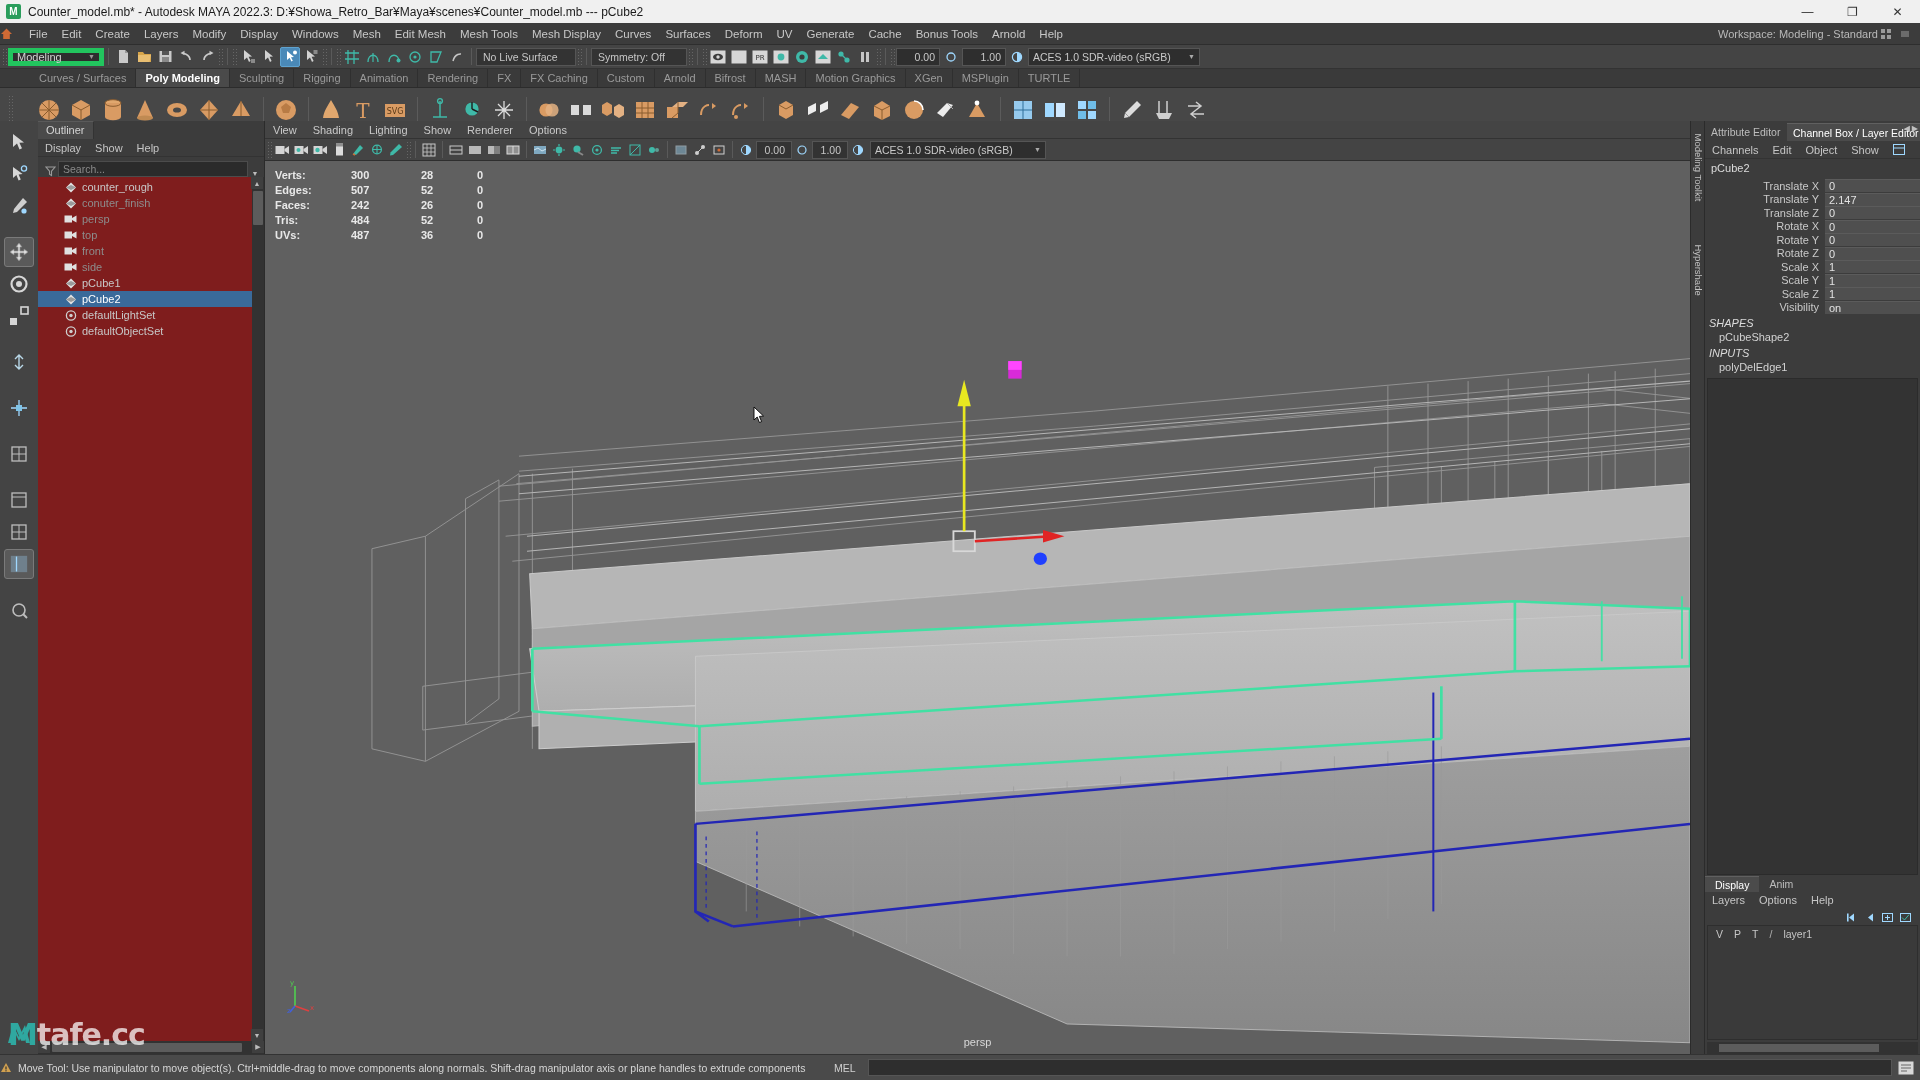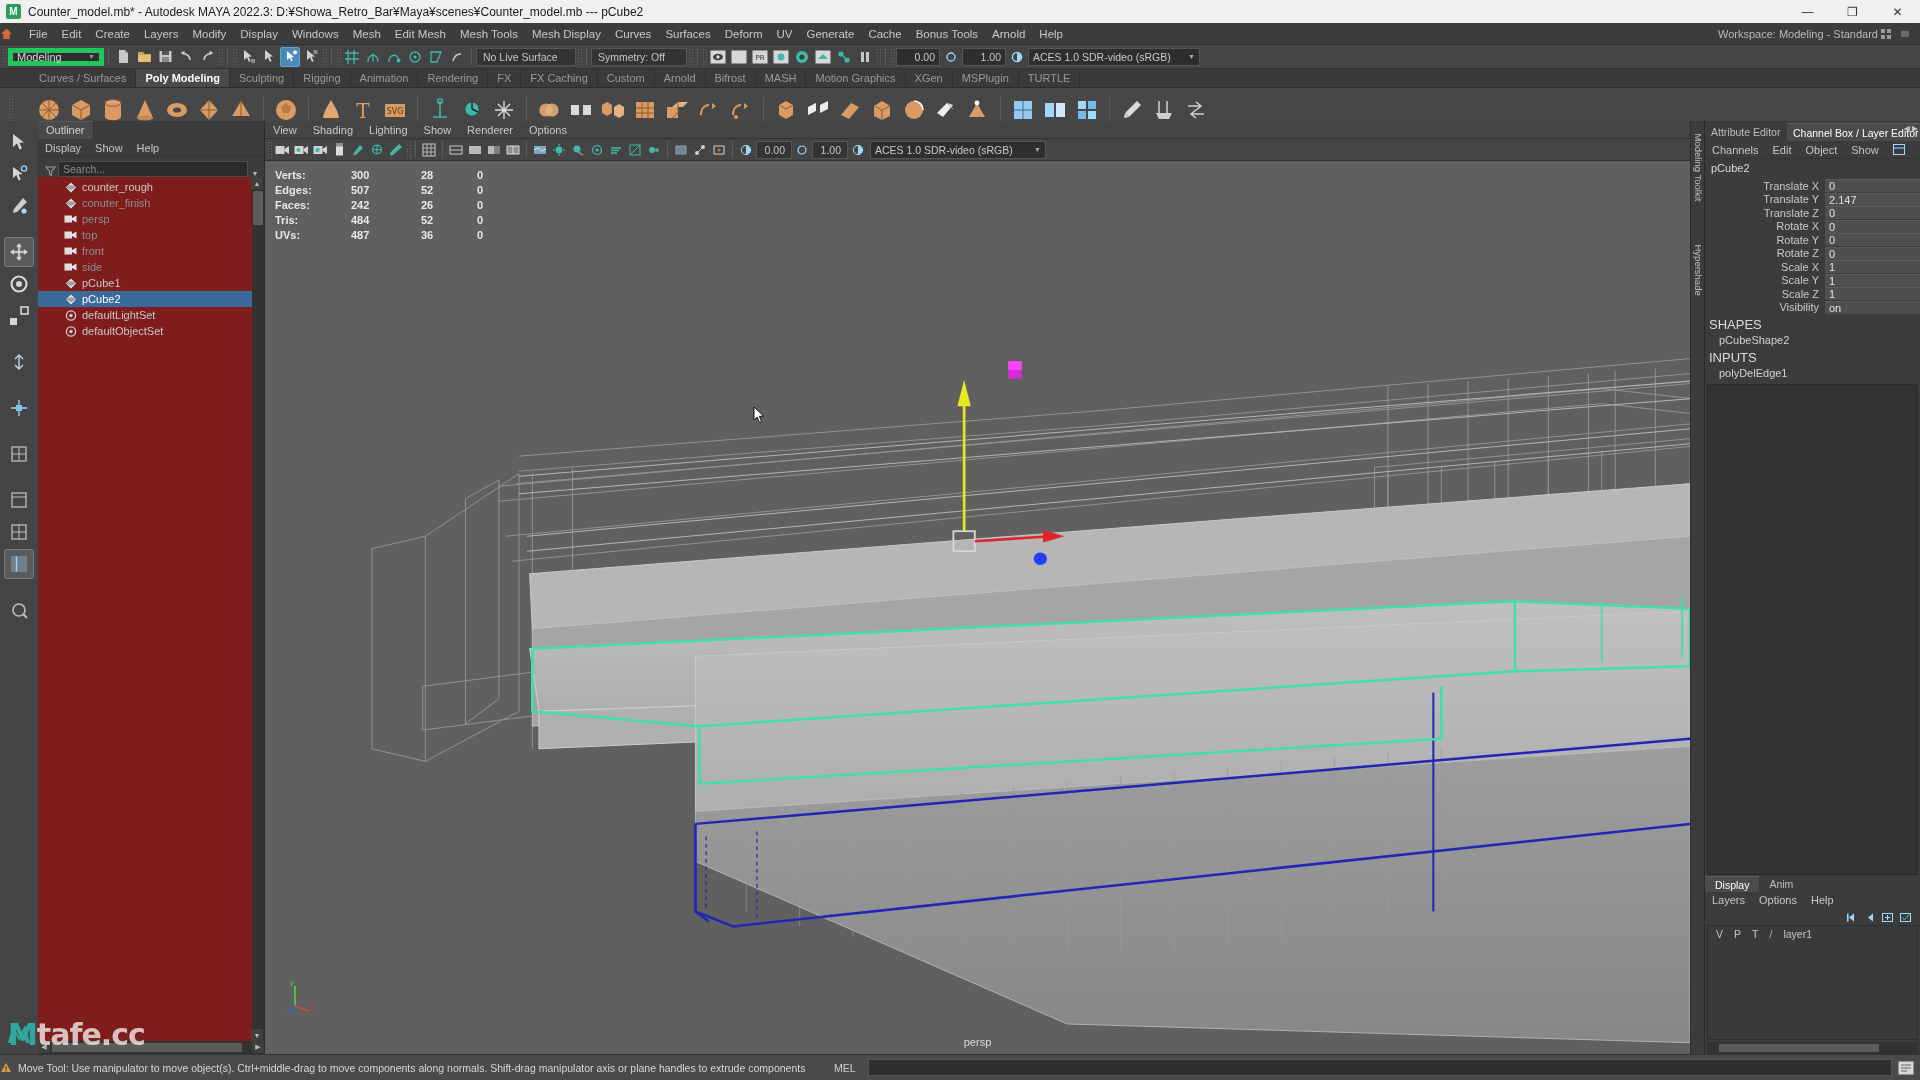--- a/index.html
+++ b/index.html
@@ -175,21 +175,21 @@
     border-bottom: 1px solid #333; }
   .cb-menu span { padding: 0 7px; line-height: 18px; color: #c6c6c6; }
   .cb-iconrow { height: 17px; display: flex; align-items: center; justify-content: flex-end;
     gap: 4px; padding-right: 6px; }
   .cb-obj { font-size: 11px; color: #dcdcdc; padding: 3px 0 3px 6px; }
   .cb-attrs { padding-top: 2px; }
   .cb-row { display: flex; align-items: center; height: 13.5px; font-size: 11px; }
   .cb-row .nm { flex: 1; text-align: right; padding-right: 6px; color: #c9c9c9; white-space: nowrap; }
   .cb-row .val { width: 95px; background: #4f4f4f; color: #e2e2e2; height: 13px;
     display: flex; align-items: center; padding-left: 4px; border-top: 1px solid #5b5b5b; }
-  .cb-sec { font-size: 13px; color: #dcdcdc; padding: 3px 0 1px 4px; font-weight: normal; }
+  .cb-sec { font-size: 11px; color: #dcdcdc; padding: 3px 0 1px 4px; font-weight: normal; font-style: italic; }
   .cb-sub { font-size: 11px; color: #d2d2d2; padding: 1px 0 1px 14px; }
   .cb-blank { flex: 1; background: #333; margin: 4px 2px 0 2px; border: 1px solid #2b2b2b; }
 
   
   .le-tabs { height: 17px; display: flex; align-items: flex-end; font-size: 10.5px; }
   .le-tab { height: 16px; line-height: 16px; padding: 0 10px; color: #bdbdbd; background: #3c3c3c; }
   .le-tab.active { background: #4b4b4b; color: #fff; border-top: 1px solid #606060; }
   .le-menu { height: 17px; display: flex; align-items: center; font-size: 11px; }
   .le-menu span { padding: 0 7px; line-height: 17px; color: #c6c6c6; }
   .le-icons { height: 16px; display: flex; align-items: center; justify-content: flex-end;

